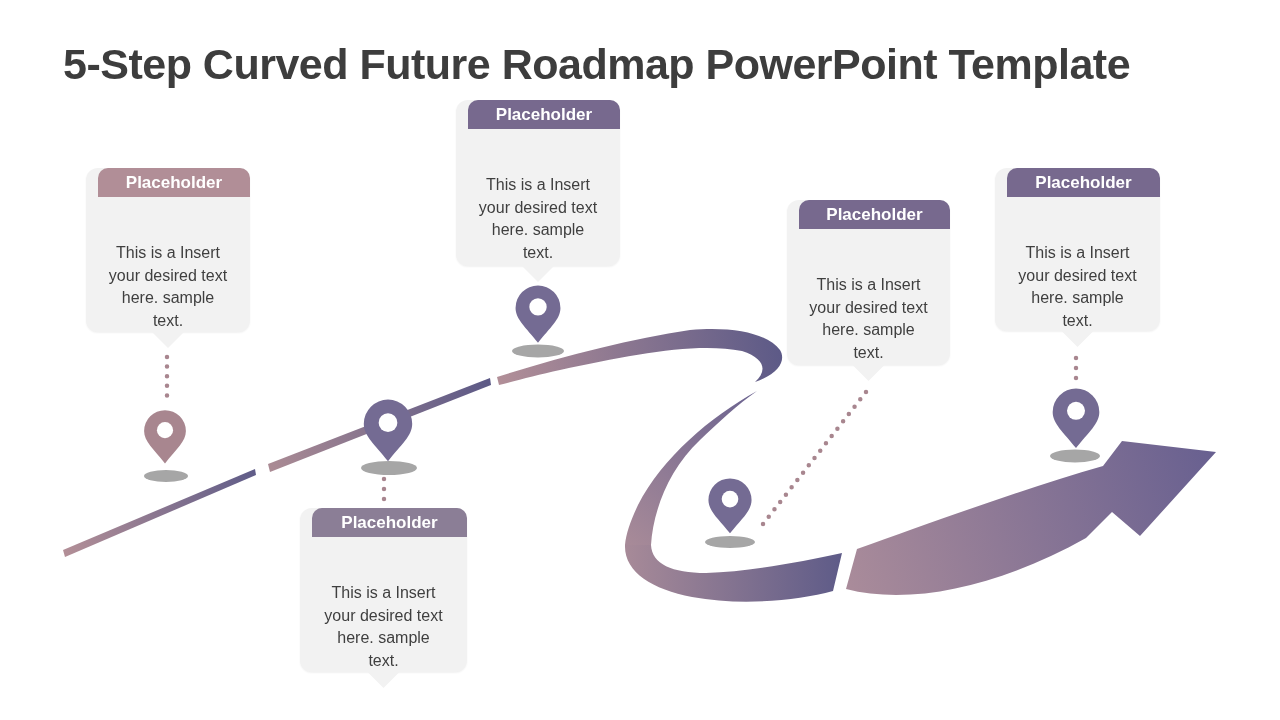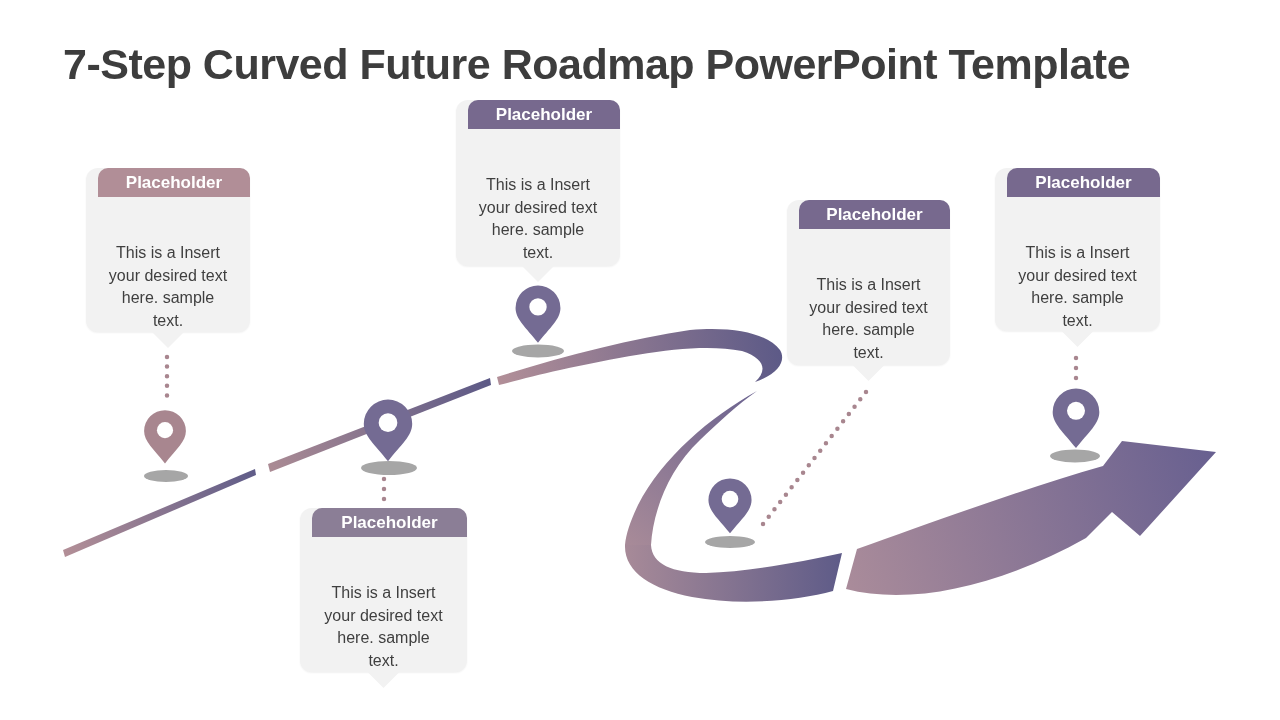--- a/index.html
+++ b/index.html
@@ -51,21 +51,21 @@
   .pos-2{left:300px;top:508px;width:167px;height:164px;}
   .pos-3{left:456px;top:100px;width:164px;height:166px;}
   .pos-4{left:787px;top:200px;width:163px;height:165px;}
   .pos-5{left:995px;top:168px;width:165px;height:163px;}
 </style>
 </head>
 <body>
 
 <div class="slide">
 
-  <h1 class="slide-title">7-Step Curved Future Roadmap PowerPoint Template</h1>
+  <h1 class="slide-title">5-Step Curved Future Roadmap PowerPoint Template</h1>
 
   <svg class="graphic" viewBox="0 0 1280 720" xmlns="http://www.w3.org/2000/svg">
     <defs>
       <linearGradient id="gradA" gradientUnits="userSpaceOnUse" x1="63" y1="553" x2="255" y2="470">
         <stop offset="0" stop-color="#b38f97"></stop>
           <stop offset="1" stop-color="#5f5c88"></stop>
       </linearGradient>
       <linearGradient id="gradB" gradientUnits="userSpaceOnUse" x1="268" y1="468" x2="490" y2="381">
         <stop offset="0" stop-color="#ab8b94"></stop>
           <stop offset="1" stop-color="#5c5986"></stop>

